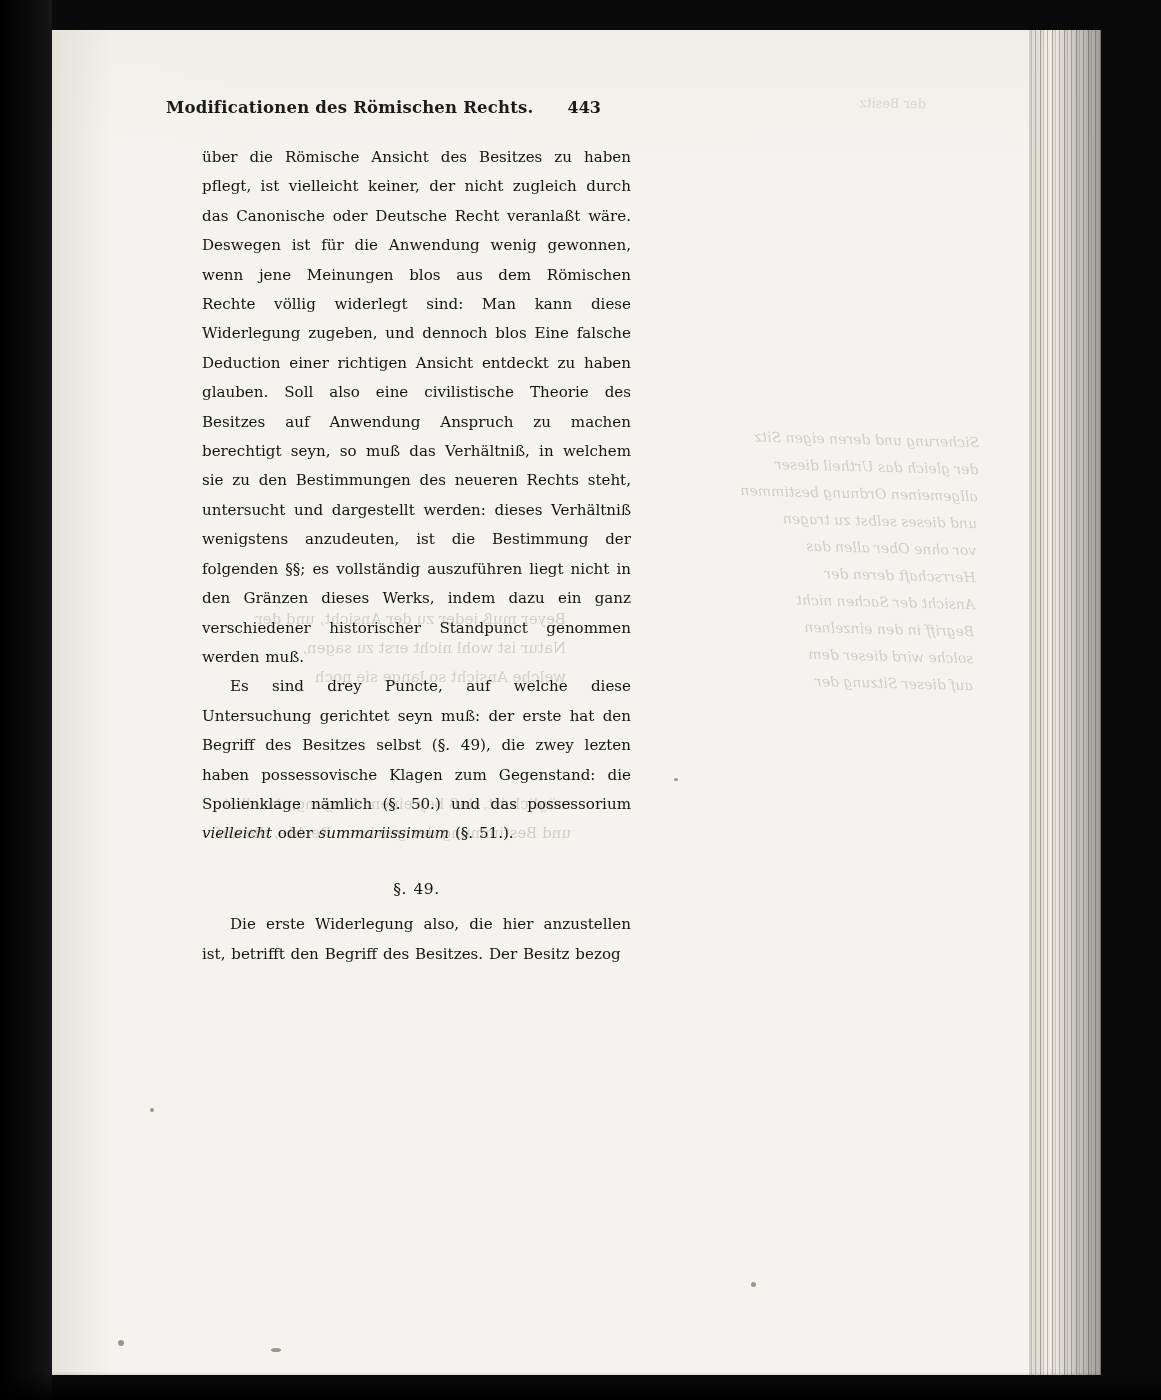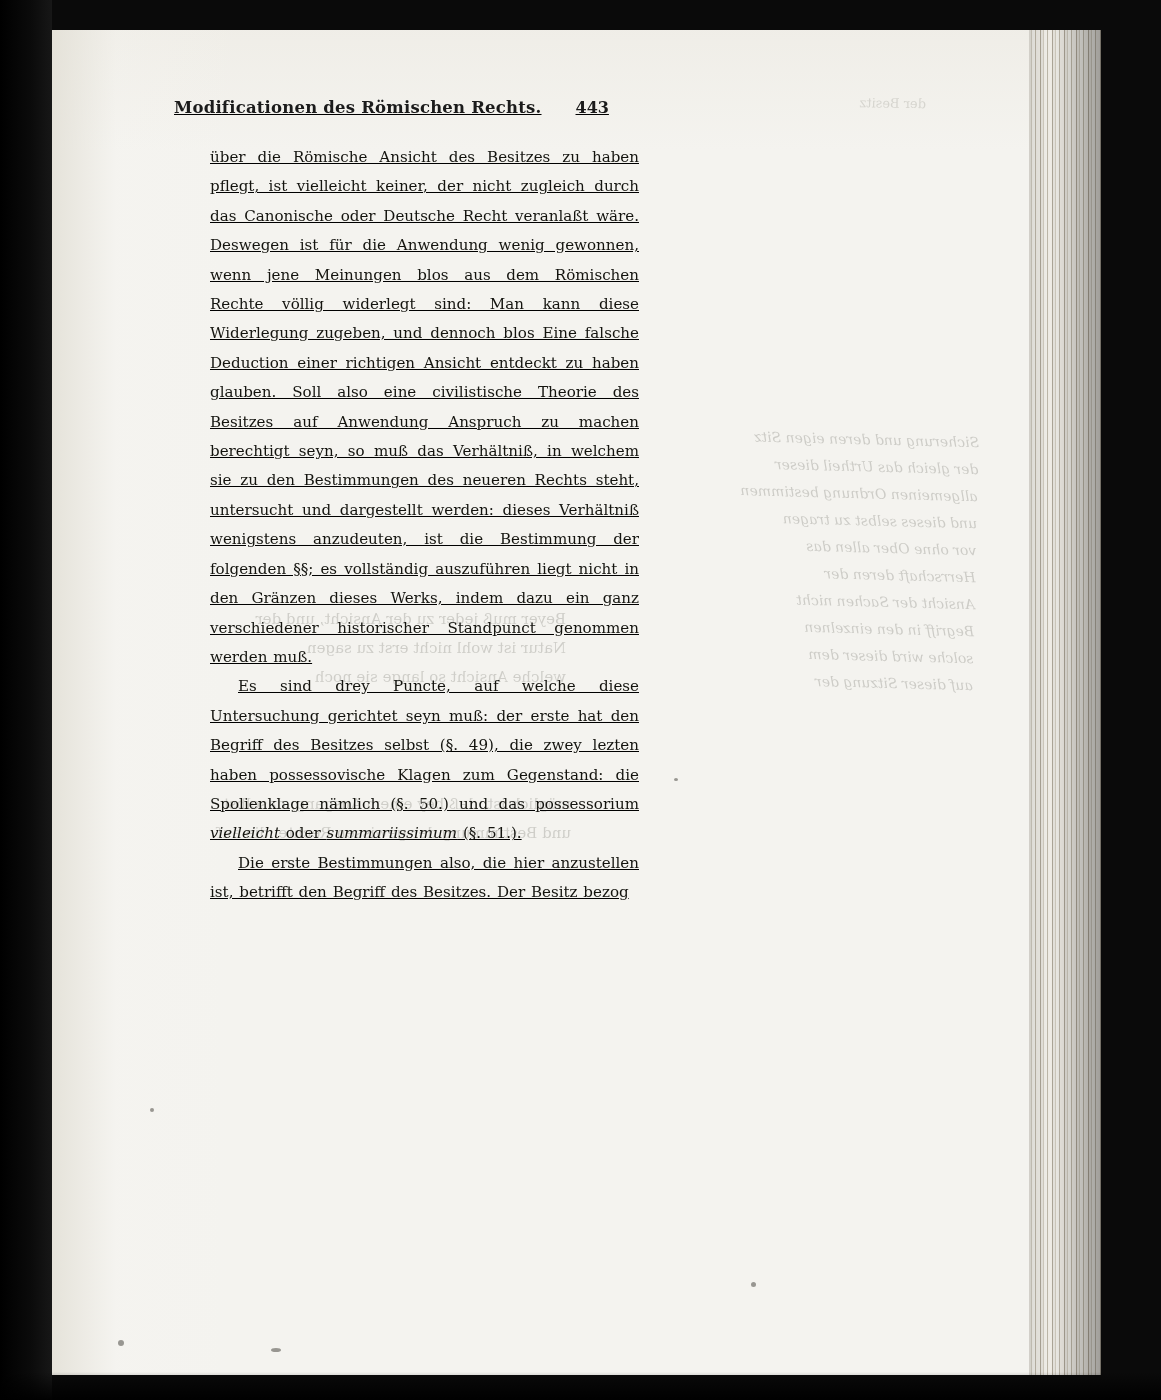--- a/index.html
+++ b/index.html
@@ -74,24 +74,23 @@
   #bottom-dark {
     position:absolute;
     left:0; right:0; bottom:0;
     height: 28px;
     background: linear-gradient(180deg, rgba(0,0,0,0.0), rgba(0,0,0,0.95));
   }
 
   
   #text-column {
     position: absolute;
-    left: 128px;
+    left: 120px;
     top: 68px;
     width: 465px;
-    text-decoration: underline;
   }
 
   .header-row {
     display: flex;
     align-items: baseline;
     justify-content: flex-start;
     margin-bottom: 26px;
   }
   .running-head {
     font-family: "DejaVu Serif", serif;
@@ -205,22 +204,23 @@
 
       <div class="header-row">
         <div class="running-head">Modificationen des Römischen Rechts.</div>
         <div class="page-number">443</div>
       </div>
 
       <div class="body-text">
         <p>über die Römische Ansicht des Besitzes zu haben pflegt, ist vielleicht keiner, der nicht zugleich durch das Canonische oder Deutsche Recht veranlaßt wäre. Deswegen ist für die Anwendung wenig gewonnen, wenn jene Meinungen blos aus dem Römischen Rechte völlig widerlegt sind: Man kann diese Widerlegung zugeben, und dennoch blos Eine falsche Deduction einer richtigen Ansicht entdeckt zu haben glauben. Soll also eine civilistische Theorie des Besitzes auf Anwendung Anspruch zu machen berechtigt seyn, so muß das Verhältniß, in welchem sie zu den Bestimmungen des neueren Rechts steht, untersucht und dargestellt werden: dieses Verhältniß wenigstens anzudeuten, ist die Bestimmung der folgenden §§; es vollständig auszuführen liegt nicht in den Gränzen dieses Werks, indem dazu ein ganz verschiedener historischer Standpunct genommen werden muß.</p>
         <p class="para-indent">Es sind drey Puncte, auf welche diese Untersuchung gerichtet seyn muß: der erste hat den Begriff des Besitzes selbst (§. 49), die zwey lezten haben possessovische Klagen zum Gegenstand: die Spolienklage nämlich (§. 50.) und das possessorium <span class="italic">vielleicht</span> oder <span class="italic">summariissimum</span> (§. 51.).</p>
 
-
-        <p class="para-indent">Die erste Bestimmungen also, die hier anzustellen ist, betrifft den Begriff des Besitzes. Der Besitz bezog</p>
+        <div class="section-head">§. 49.</div>
+
+        <p class="para-indent">Die erste Widerlegung also, die hier anzustellen ist, betrifft den Begriff des Besitzes. Der Besitz bezog</p>
       </div>
 
     </div>
 
     <div class="speck" style="left:104px; top:1078px; width:4px; height:4px;"></div>
     <div class="speck" style="left:705px; top:1252px; width:5px; height:5px;"></div>
     <div class="speck" style="left:628px; top:748px; width:4px; height:3px;"></div>
     <div class="speck" style="left:72px; top:1310px; width:6px; height:6px;"></div>
     <div class="speck" style="left:225px; top:1318px; width:10px; height:4px;"></div>
 

